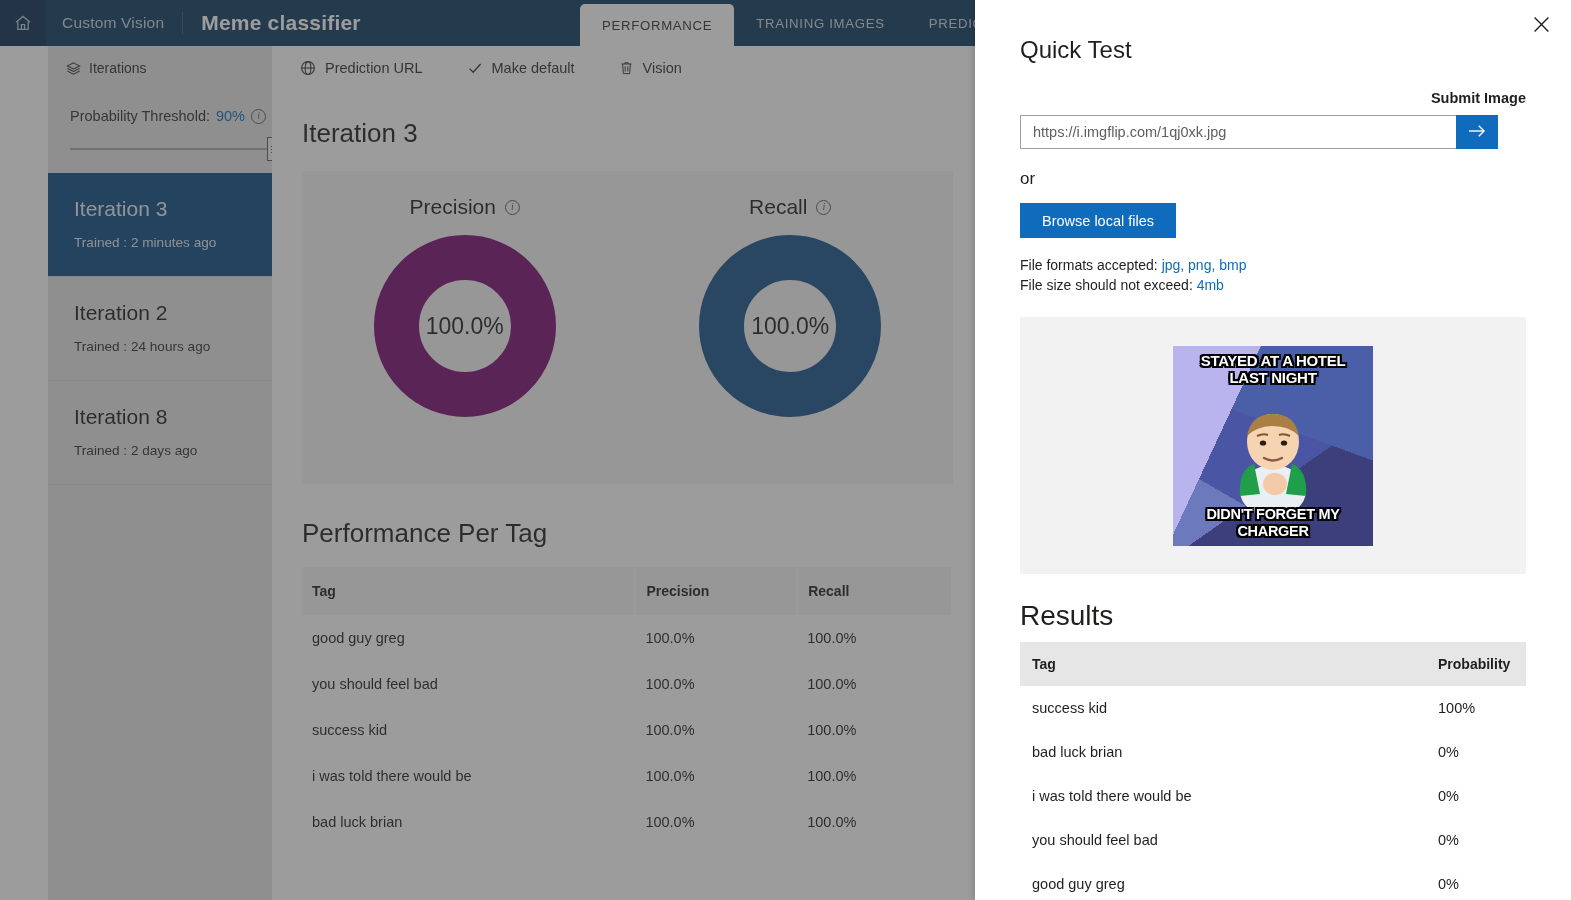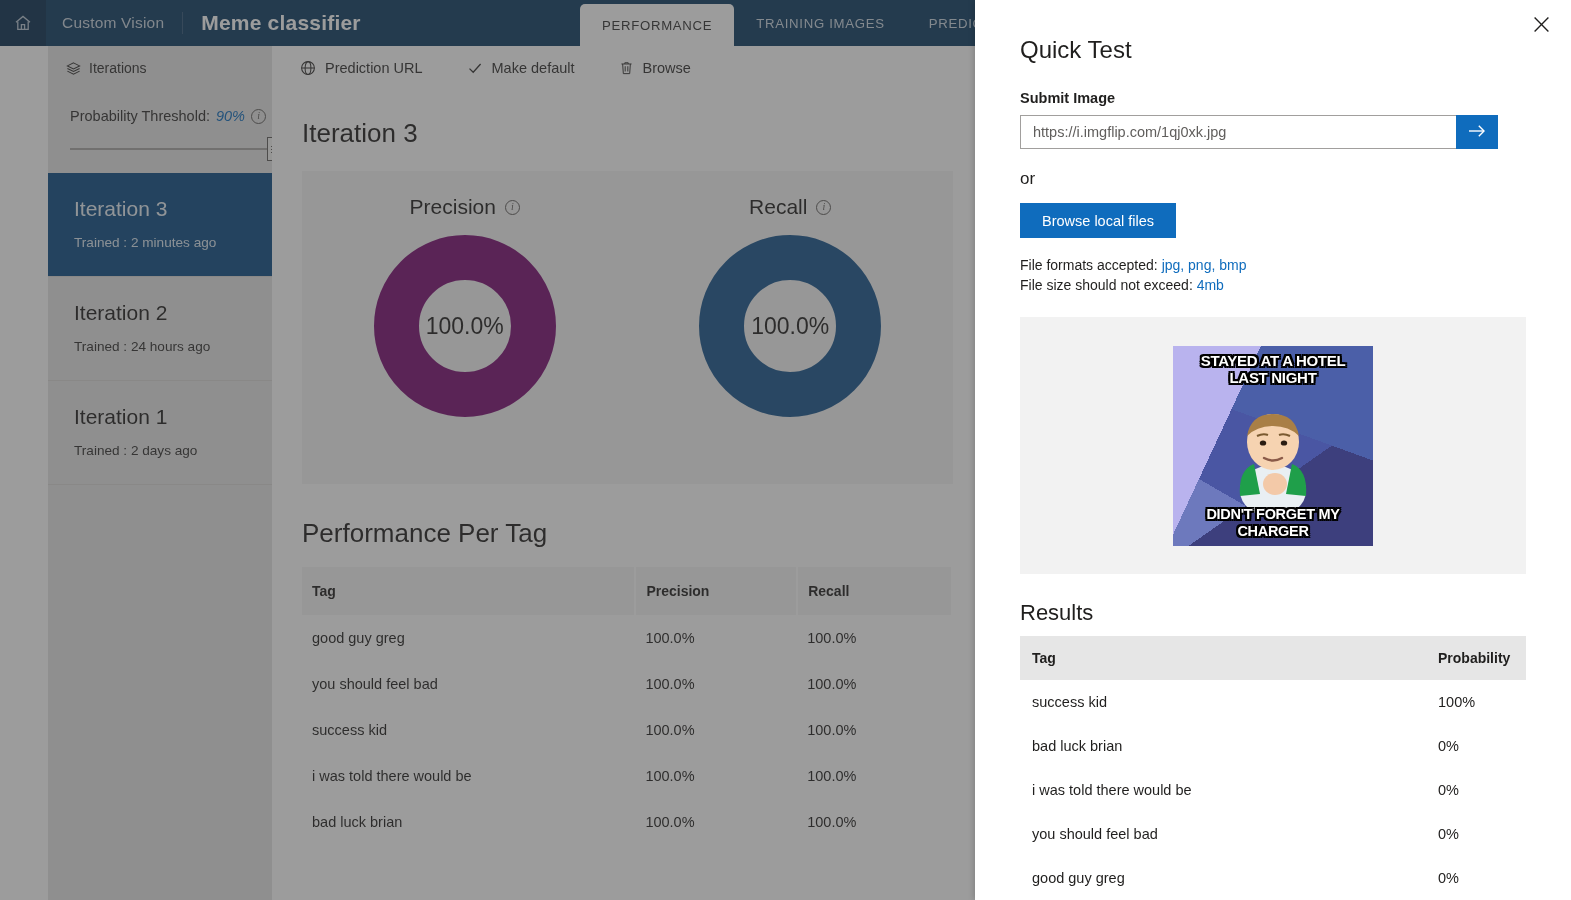--- a/index.html
+++ b/index.html
@@ -70,21 +70,21 @@
     height:44px; display:flex; align-items:center;
     padding-left:18px; gap:8px;
     color:#323130; font-size:14px;
   }
   .sidebar-head svg { display:block; }
   .threshold-box { padding: 18px 22px 10px 22px; }
   .threshold-label {
     font-size:14.5px; color:#323130;
     display:flex; align-items:center; gap:6px;
   }
-  .threshold-label .val { color:#0f6cbd;font-style:italic; }
+  .threshold-label .val { color:#0f6cbd; }
   .info-dot {
     display:inline-flex; align-items:center; justify-content:center;
     width:15px; height:15px; border-radius:50%;
     border:1px solid #605e5c; color:#605e5c;
     font-size:10px; font-style:italic; font-family:"Liberation Serif", serif;
     line-height:1;
   }
   .slider {
     position:relative; margin-top:17px; height:16px;
   }
@@ -189,21 +189,21 @@
     box-shadow: -1px 0 6px rgba(0,0,0,.18);
   }
   .panel-close {
     position:absolute; right:14px; top:10px;
     width:32px; height:32px;
     display:flex; align-items:center; justify-content:center;
     cursor:pointer;
   }
   .panel-inner { padding: 36px 45px 0 45px; }
   .panel-title { font-size:24px; font-weight:400; color:#201f1e; margin:0 0 26px 0; }
-  .field-label { font-size:14.5px; font-weight:bold; color:#201f1e; margin-bottom:9px; }
+  .field-label { font-size:14.5px; font-weight:bold; color:#201f1e; margin-bottom:9px;text-align:right; }
   .url-row { display:flex; height:34px; width:478px; }
   .url-input {
     flex:1; height:34px;
     border:1px solid #a19f9d; border-right:none;
     padding:0 12px; font-size:14.5px; color:#605e5c;
     font-family:"Liberation Sans", sans-serif;
     background:#fff; outline:none;
   }
   .url-input::placeholder { color:#8a8886; }
   .url-go {
@@ -251,21 +251,21 @@
     color:#fff; font-weight:bold; font-size:15px; line-height:17px;
     letter-spacing:-0.3px;
     text-shadow:
       -2px -2px 0 #000, 2px -2px 0 #000, -2px 2px 0 #000, 2px 2px 0 #000,
       0 -2px 0 #000, 0 2px 0 #000, -2px 0 0 #000, 2px 0 0 #000;
     padding:0 17px;
   }
   .meme-txt.top { top:6px; }
   .meme-txt.bottom { bottom:6px; font-size:14.5px; }
 
-  .results-title { font-size:22px; font-weight:400; color:#201f1e; margin:26px 0 10px 0; }
+  .results-title { font-size:28px; font-weight:400; color:#201f1e; margin:26px 0 10px 0; }
   table.results { border-collapse:collapse; width:506px; }
   table.results thead th {
     background:#e6e6e6; text-align:left;
     font-size:14px; font-weight:bold; color:#201f1e;
     padding:14px 0 14px 12px; height:42px;
   }
   table.results tbody td {
     font-size:14.5px; color:#201f1e;
     padding:14px 0 14px 12px; height:44px;
   }
@@ -330,21 +330,21 @@
     <div class="iter-list">
       <div class="iter selected">
         <div class="iter-title">Iteration 3</div>
         <div class="iter-sub">Trained : 2 minutes ago</div>
       </div>
       <div class="iter">
         <div class="iter-title">Iteration 2</div>
         <div class="iter-sub">Trained : 24 hours ago</div>
       </div>
       <div class="iter">
-        <div class="iter-title">Iteration 1</div>
+        <div class="iter-title">Iteration 8</div>
         <div class="iter-sub">Trained : 2 days ago</div>
       </div>
     </div>
   </div>
 
   <div class="main">
 
     <div class="cmdbar">
       <div class="cmd">
         <span>
@@ -366,21 +366,21 @@
       </div>
       <div class="cmd">
         <span>
           <svg width="15" height="16" viewBox="0 0 16 16" fill="none" stroke="#323130" stroke-width="1.05">
             <path d="M2.6 3.7 H13.4"></path>
             <path d="M6.2 3.7 V2.4 H9.8 V3.7"></path>
             <path d="M3.9 3.7 L4.6 14 H11.4 L12.1 3.7"></path>
             <path d="M6.6 6.1 V11.7 M9.4 6.1 V11.7"></path>
           </svg>
         </span>
-        <span>Browse</span>
+        <span>Vision</span>
       </div>
     </div>
 
     <div class="content">
       <h1 class="page-title">Iteration 3</h1>
 
       <div class="chart-card">
         <div class="chart-col">
           <div class="chart-head">
             <span>Precision</span>

